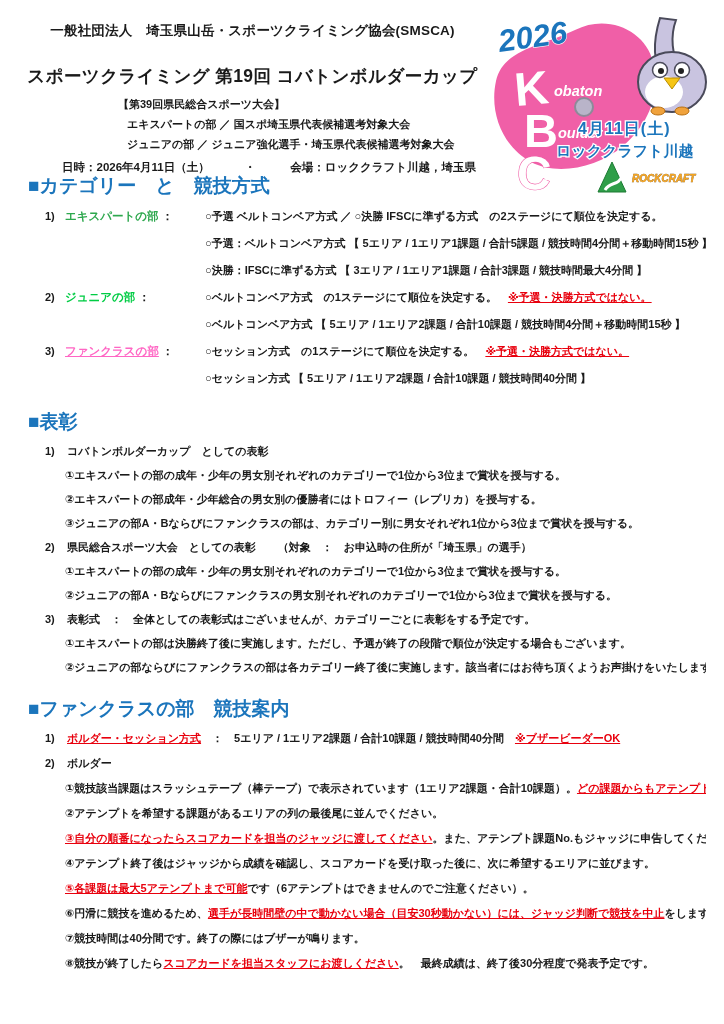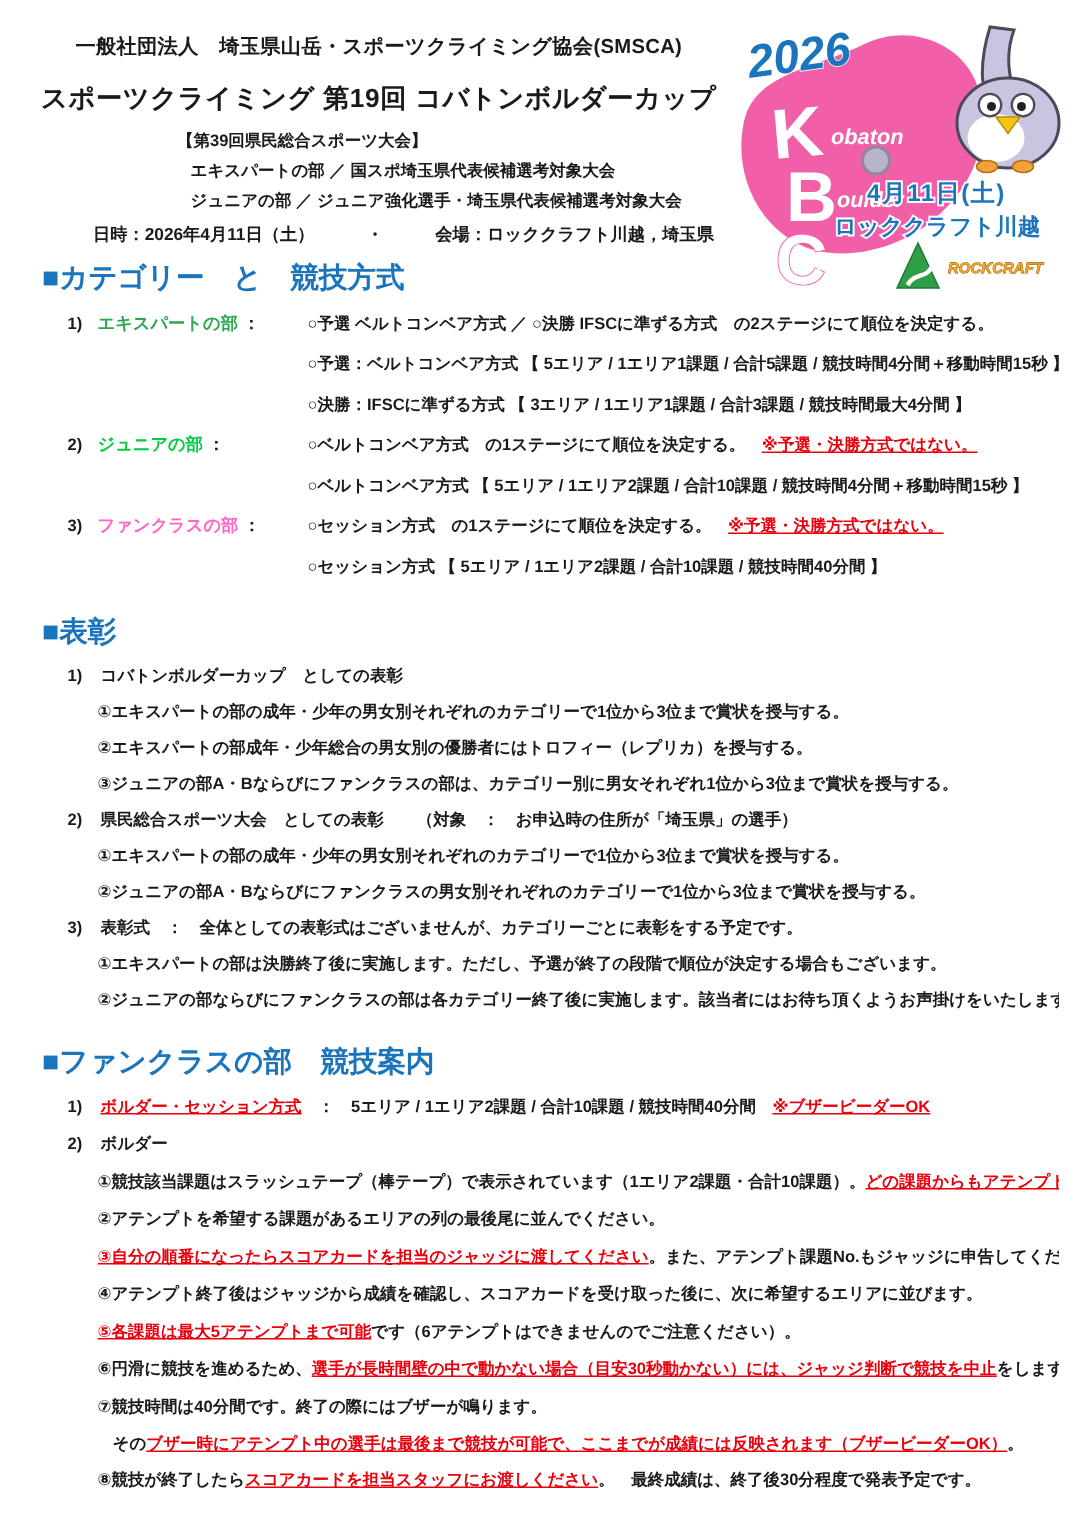--- a/index.html
+++ b/index.html
@@ -12,21 +12,21 @@
   body{
     width:724px;height:1024px;background:#ffffff;overflow:hidden;
     font-family:"Liberation Sans","DejaVu Sans",sans-serif;
     color:var(--ink);font-weight:700;
   }
   .page{position:relative;width:724px;height:1024px;background:#fff;padding-left:24px;}
 
   
   .hdr{position:absolute;top:22px;left:0;width:505px;}
   .hdr .org{text-align:center;font-size:13.5px;letter-spacing:.2px;}
-  .hdr .title{text-align:center;font-size:17.5px;margin-top:13px;letter-spacing:.4px;}
+  .hdr .title{text-align:center;font-size:17.5px;margin-top:24px;letter-spacing:.4px;}
   .hdr .sub{font-size:11px;margin-top:5px;white-space:nowrap;}
   .hdr .sub.meet{margin-left:118px;margin-top:9px;}
   .hdr .sub.ln{margin-left:127px;}
   .hdr .sub.date{margin-left:62px;margin-top:8px;font-size:11.5px;}
 
   
   .logo{position:absolute;top:4px;left:480px;width:244px;height:194px;}
   .lg-year{font-size:31px;font-weight:700;font-style:italic;fill:var(--blue);stroke:#fff;stroke-width:1;paint-order:stroke;}
   .lg-letter{font-size:47px;font-weight:700;fill:#fff;stroke:var(--logo-pink);stroke-width:1.2;paint-order:stroke;}
   .lg-script{font-size:14.5px;font-weight:700;font-style:italic;fill:#fff;}
@@ -36,21 +36,21 @@
 
   
   main{position:absolute;top:176px;left:0;right:0;padding:0 18px 0 28px;font-size:11px;}
   .sec-h{color:var(--blue);font-size:19px;font-weight:700;margin:0 0 12px 0;line-height:20px;}
   .sec2{margin-top:26px;}
   .sec3{margin-top:24px;}
   p{margin:0;line-height:15px;white-space:nowrap;overflow:hidden;}
   .red{color:var(--red);text-decoration:underline;}
   .g1{color:var(--green-expert);}
   .g2{color:var(--green-junior);}
-  .pk{color:var(--pink);}
+  .pk{color:var(--pink);text-decoration:underline;}
 
   
   .cat-item{display:grid;grid-template-columns:20px 140px 1fr;margin:0 0 11px 17px;line-height:16px;white-space:nowrap;}
   .cat-item .nm{font-size:11.5px;}
   .cat-sub{margin:0 0 11px 177px;line-height:16px;}
 
   
   .num-row{display:grid;grid-template-columns:22px 1fr;margin:0 0 9px 17px;line-height:15px;white-space:nowrap;}
   .ind{margin:0 0 9px 37px;line-height:15px;}
   .ind2{margin:0 0 9px 47px;line-height:15px;}
@@ -176,18 +176,17 @@
         <span>ボルダー</span>
       </div>
 
       <p class="ind"><span>①競技該当課題はスラッシュテープ（棒テープ）で表示されています（1エリア2課題・合計10課題）。</span><span class="red">どの課題からもアテンプト可能</span></p>
       <p class="ind">②アテンプトを希望する課題があるエリアの列の最後尾に並んでください。</p>
       <p class="ind"><span class="red">③自分の順番になったらスコアカードを担当のジャッジに渡してください</span><span>。また、アテンプト課題No.もジャッジに申告してください。</span></p>
       <p class="ind">④アテンプト終了後はジャッジから成績を確認し、スコアカードを受け取った後に、次に希望するエリアに並びます。</p>
       <p class="ind"><span class="red">⑤各課題は最大5アテンプトまで可能</span><span>です（6アテンプトはできませんのでご注意ください）。</span></p>
       <p class="ind"><span>⑥円滑に競技を進めるため、</span><span class="red">選手が長時間壁の中で動かない場合（目安30秒動かない）には、ジャッジ判断で競技を中止</span><span>をします。</span></p>
       <p class="ind">⑦競技時間は40分間です。終了の際にはブザーが鳴ります。</p>
-      <p class="ind2"><span>その</span><span class="red">ブザー時にアテンプト中の選手は最後まで競技が可能で、ここまでが成績には反映されます（ブザービーダーOK）</span><span>。</span></p>
       <p class="ind"><span>⑧競技が終了したら</span><span class="red">スコアカードを担当スタッフにお渡しください</span><span>。　最終成績は、終了後30分程度で発表予定です。</span></p>
     </section>
 
   </main>
 </div>
 
 </body></html>

